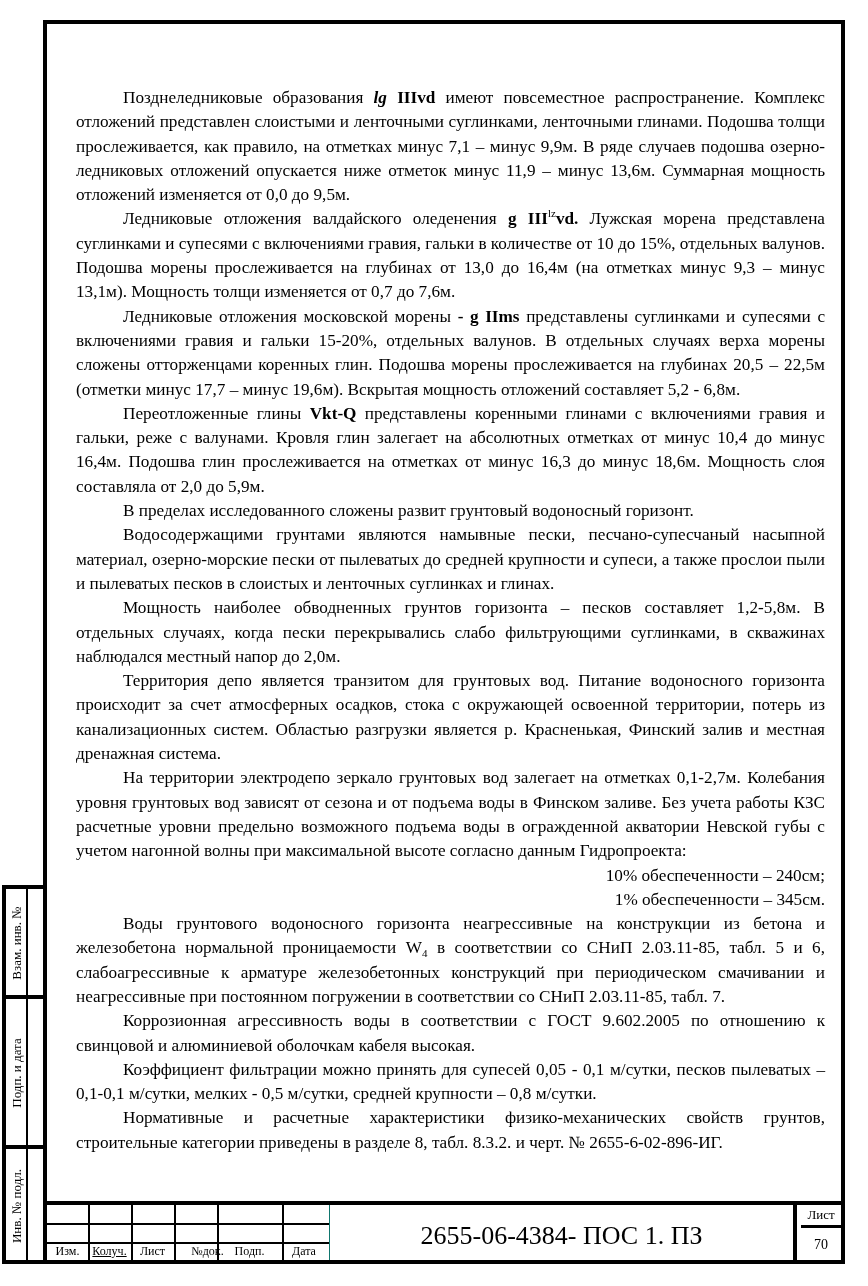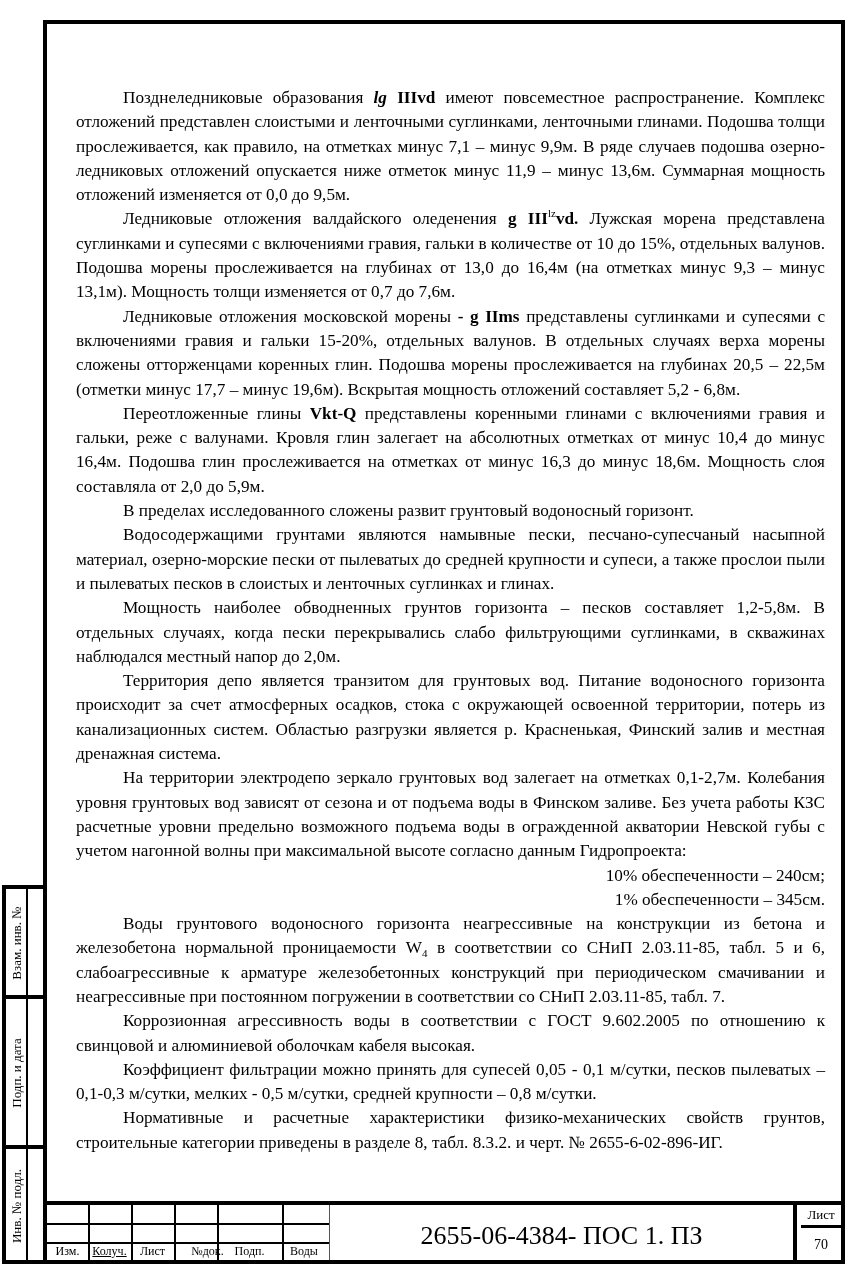--- a/index.html
+++ b/index.html
@@ -66,21 +66,21 @@
     <p class="indent"><span>Переотложенные глины </span><b class="sym">Vkt-Q</b><span>  представлены  коренными глинами с включениями гравия и гальки, реже с валунами. Кровля глин залегает на абсолютных отметках от минус 10,4 до минус 16,4м. Подошва глин прослеживается на отметках от минус 16,3 до минус 18,6м. Мощность слоя составляла от 2,0 до 5,9м.</span></p>
     <p class="indent"><span>В пределах исследованного сложены развит грунтовый водоносный горизонт.</span></p>
     <p class="indent"><span>Водосодержащими грунтами являются намывные пески, песчано-супесчаный насыпной материал, озерно-морские пески от пылеватых до средней крупности и  супеси, а также прослои пыли и пылеватых песков в слоистых и ленточных суглинках и глинах.</span></p>
     <p class="indent"><span>Мощность наиболее обводненных грунтов горизонта – песков составляет 1,2-5,8м. В отдельных случаях, когда пески перекрывались слабо фильтрующими суглинками, в скважинах наблюдался местный напор до 2,0м.</span></p>
     <p class="indent"><span>Территория депо является транзитом для грунтовых вод. Питание водоносного горизонта происходит за счет атмосферных осадков, стока с окружающей освоенной территории, потерь из канализационных систем. Областью разгрузки является р. Красненькая, Финский залив и местная дренажная система.</span></p>
     <p class="indent"><span>На территории электродепо зеркало грунтовых вод залегает на отметках 0,1-2,7м. Колебания уровня грунтовых вод зависят от сезона и от подъема воды в Финском заливе. Без учета работы КЗС расчетные уровни предельно возможного подъема воды в огражденной акватории Невской губы с учетом нагонной волны при максимальной высоте согласно данным Гидропроекта:</span></p>
     <p class="list-line"><span>10% обеспеченности – 240см;</span></p>
     <p class="list-line"><span>1% обеспеченности – 345см.</span></p>
     <p class="indent"><span>Воды грунтового водоносного горизонта неагрессивные на конструкции из бетона и железобетона нормальной проницаемости W</span><sub>4</sub><span> в соответствии со СНиП 2.03.11-85, табл. 5 и 6, слабоагрессивные к арматуре железобетонных конструкций при периодическом смачивании и неагрессивные при постоянном погружении в соответствии со СНиП 2.03.11-85, табл. 7.</span></p>
     <p class="indent"><span>Коррозионная агрессивность воды в соответствии с ГОСТ 9.602.2005 по отношению к свинцовой и алюминиевой оболочкам кабеля  высокая.</span></p>
-    <p class="indent"><span>Коэффициент фильтрации можно принять для супесей 0,05 - 0,1 м/сутки, песков пылеватых – 0,1-0,3 м/сутки, мелких - 0,5 м/сутки, средней крупности – 0,8 м/сутки.</span></p>
+    <p class="indent"><span>Коэффициент фильтрации можно принять для супесей 0,05 - 0,1 м/сутки, песков пылеватых – 0,1-0,1 м/сутки, мелких - 0,5 м/сутки, средней крупности – 0,8 м/сутки.</span></p>
     <p class="indent"><span>Нормативные и расчетные характеристики физико-механических свойств грунтов, строительные категории приведены в разделе 8, табл. 8.3.2. и черт. № 2655-6-02-896-ИГ.</span></p>
   </div>
 
 <div class="stamp">
   <div class="grid-row" style="top:18px;"></div>
   <div class="grid-row" style="top:37px;"></div>
   <div class="grid-col" style="left:0;width:41px;">
     <span class="stamp-head" style="left:0;width:41px;">Изм.</span>
   </div>
   <div class="grid-col" style="left:41px;width:43px;">
@@ -89,18 +89,18 @@
   <div class="grid-col" style="left:84px;width:43px;">
     <span class="stamp-head" style="left:0;width:43px;">Лист</span>
   </div>
   <div class="grid-col" style="left:127px;width:43px;">
     <span class="stamp-head" style="left:12px;width:43px;">№док.</span>
   </div>
   <div class="grid-col" style="left:170px;width:65px;">
     <span class="stamp-head" style="left:0;width:65px;">Подп.</span>
   </div>
   <div class="grid-col" style="left:235px;width:44px;border-right:none;">
-    <span class="stamp-head" style="left:0;width:44px;">Воды</span>
+    <span class="stamp-head" style="left:0;width:44px;">Дата</span>
   </div>
   <div class="doc-code">2655-06-4384- ПОС 1. ПЗ</div>
   <div class="sheet-label">Лист</div>
   <div class="sheet-num">70</div>
 </div>
 
 </body></html>

